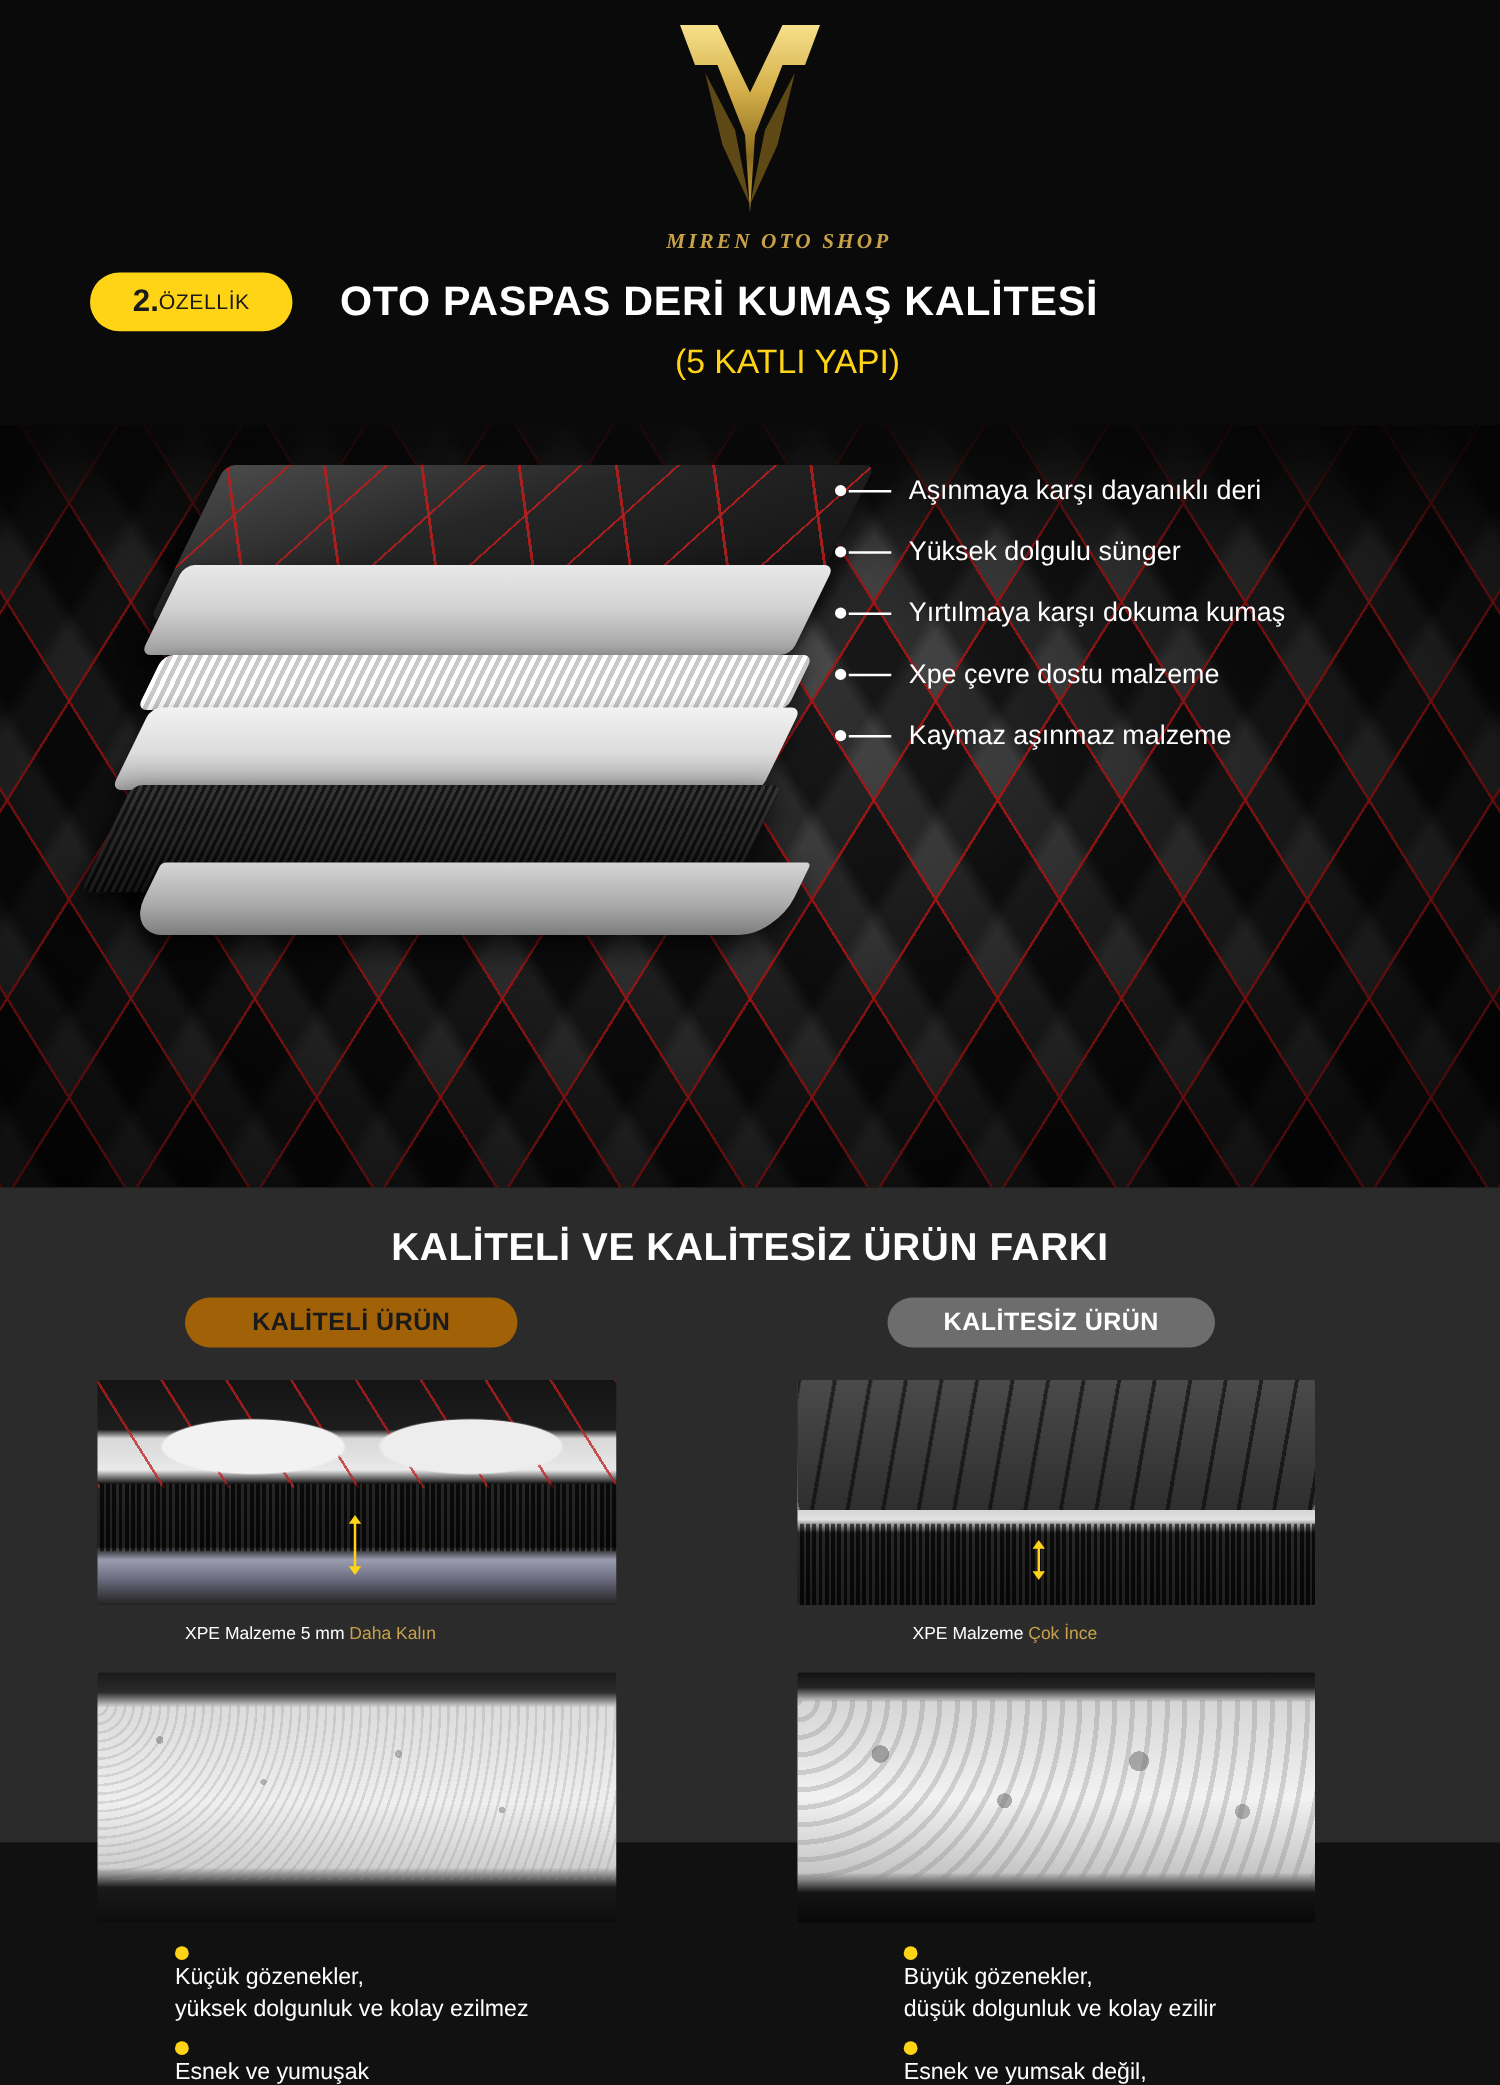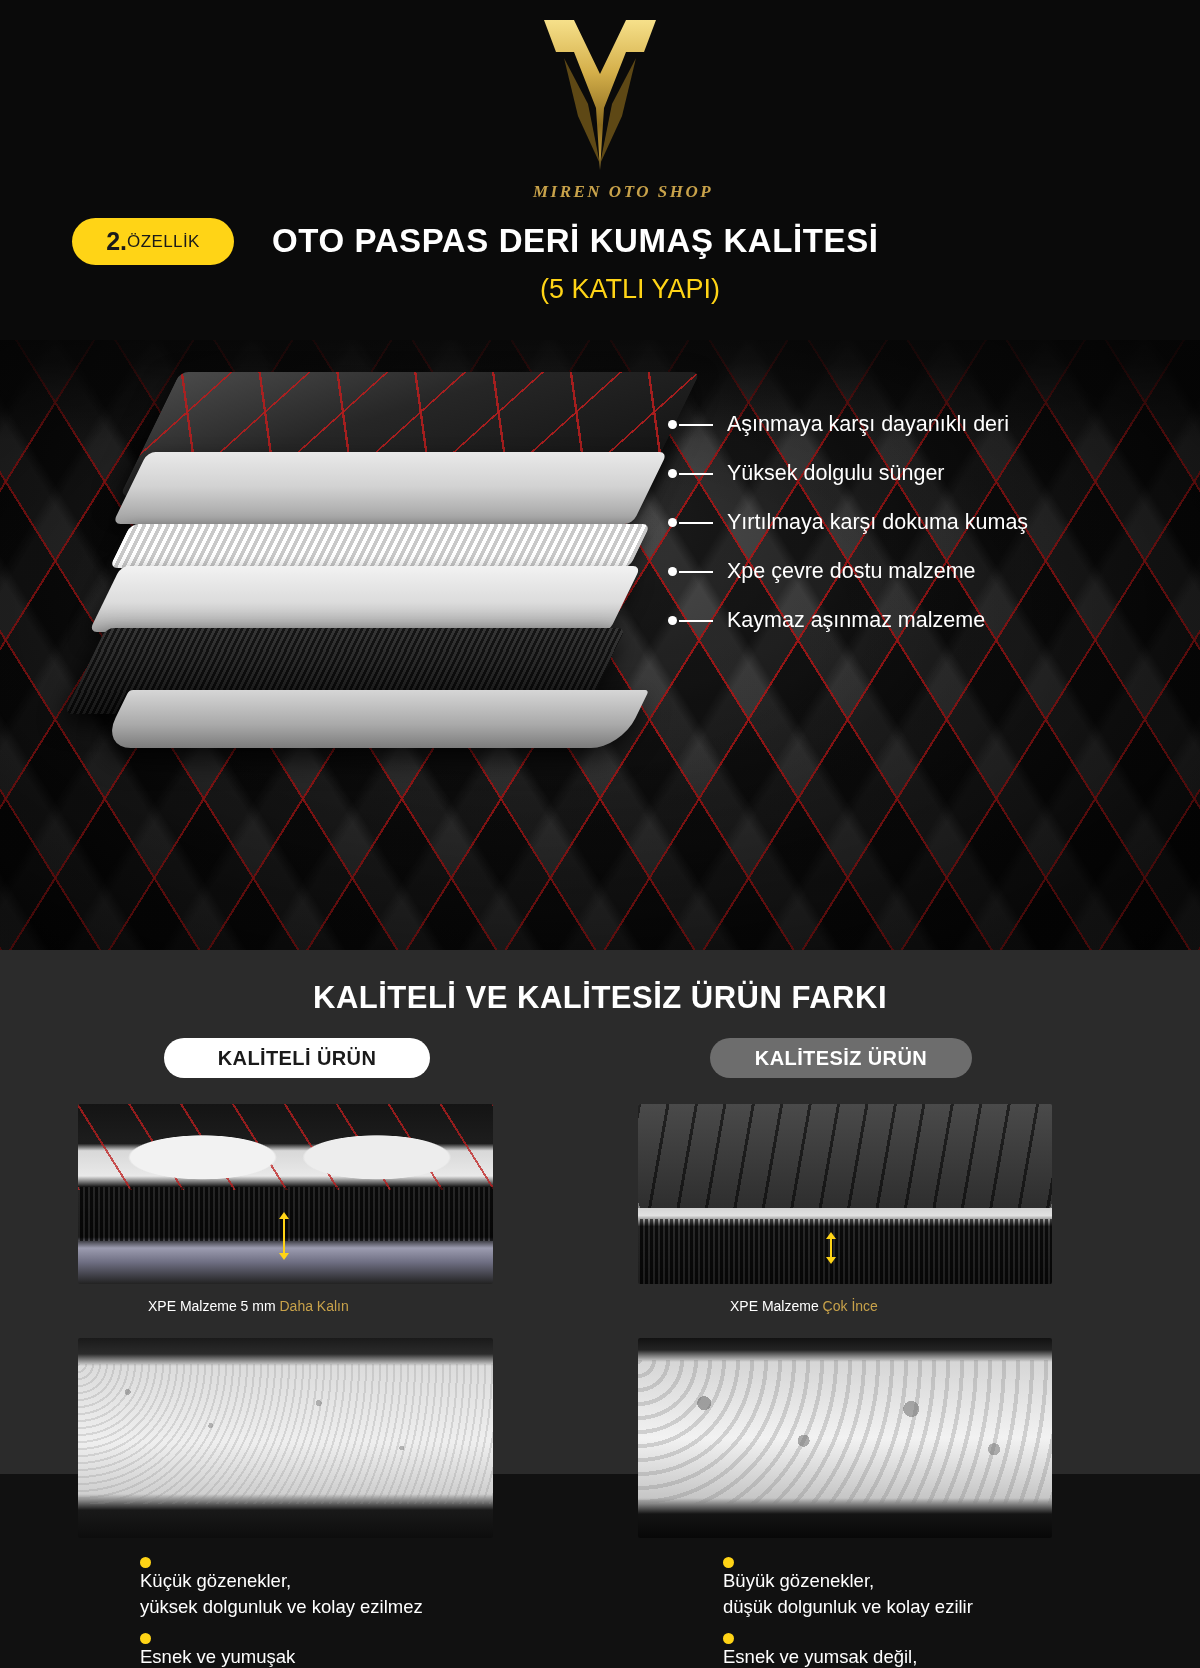--- a/index.html
+++ b/index.html
@@ -162,21 +162,21 @@
     box-shadow: 0 10px 22px rgba(0,0,0,.8);
   }
   .layer-base {
     left: 20px; top: 330px; height: 58px;
     border-radius: 4px 4px 30px 30px;
     background: linear-gradient(to bottom, #d6d6d6 0%, #a9a9a9 60%, #7c7c7c 100%);
     box-shadow: 0 10px 26px rgba(0,0,0,.8);
   }
 
   
-  .callouts { position: absolute; left: 668px; top: 400px; width: 470px; z-index: 7; }
+  .callouts { position: absolute; left: 668px; top: 368px; width: 470px; z-index: 7; }
   .callout { position: relative; height: 49px; display: flex; align-items: center; }
   .callout .dot {
     width: 9px; height: 9px; border-radius: 50%;
     background: #ffffff; flex: none;
   }
   .callout .line {
     width: 34px; height: 2px; background: #ffffff; flex: none; margin-left: 2px;
   }
   .callout .txt {
     margin-left: 14px;
@@ -205,22 +205,22 @@
   .pill {
     position: absolute;
     height: 40px;
     border-radius: 20px;
     display: flex; align-items: center; justify-content: center;
     font-size: 20px;
     font-weight: bold;
     letter-spacing: .4px;
   }
   .pill-good {
-    left: 164px; top: 88px; width: 266px;
-    background: #ffffff; color: #1a1a1a;
+    left: 148px; top: 88px; width: 266px;
+    background: #a16207; color: #1a1a1a;
   }
   .pill-bad {
     left: 710px; top: 88px; width: 262px;
     background: #6d6d6d; color: #ffffff;
   }
 
   .photo {
     position: absolute;
     border-radius: 2px;
     overflow: hidden;

